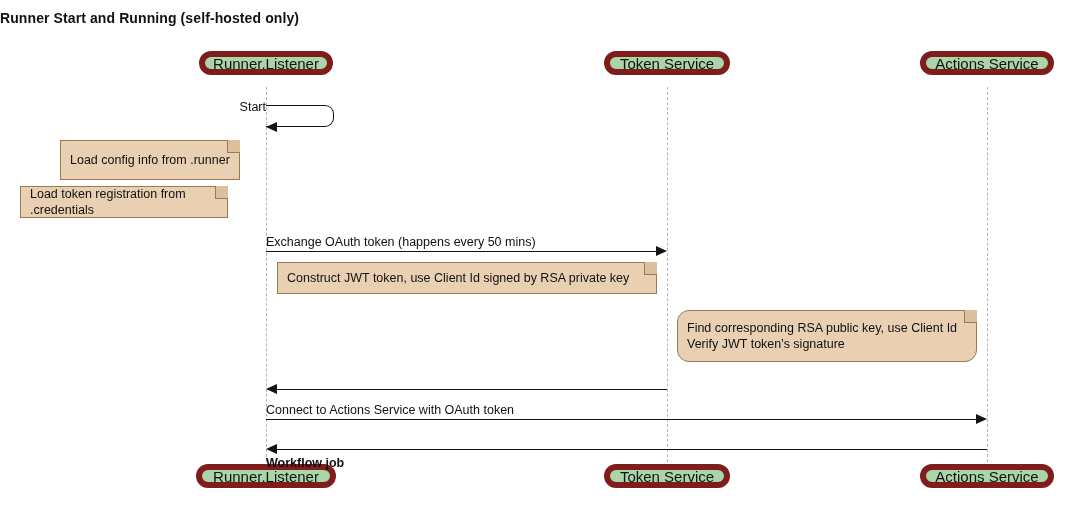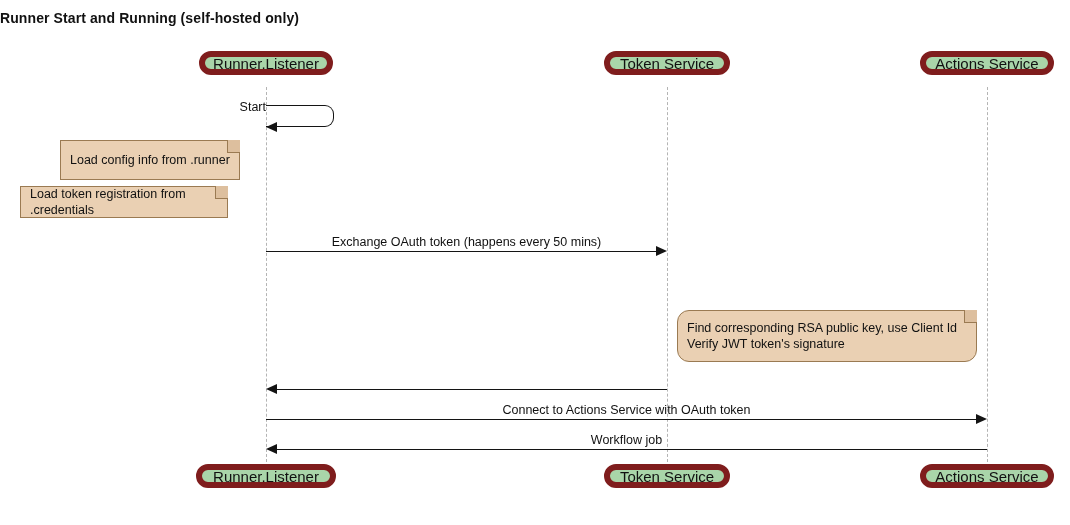--- a/index.html
+++ b/index.html
@@ -88,21 +88,20 @@
     border-left: 11px solid #141414;
   }
   .arrow-head.left {
     border-right: 11px solid #141414;
   }
   .msg-label {
     position: absolute;
     font-size: 12.5px;
     color: #111111;
     white-space: nowrap;
-    text-align: center;
   }
   .self-loop {
     position: absolute;
     border: 1.4px solid #141414;
     border-left: none;
     border-radius: 0 9px 9px 0;
     box-sizing: border-box;
   }
 </style>
 </head>
@@ -147,31 +146,35 @@
 
   <div class="note" style="left:20px; top:186px; width:208px; height:32px;">
     <span class="fold"></span>
     <span>Load token registration from .credentials</span>
   </div>
 
   <div class="msg-label" style="left:266px; top:235px; width:401px;">Exchange OAuth token (happens every 50 mins)</div>
   <div class="msg-line" style="left:266px; top:251px; width:390px;"></div>
   <div class="arrow-head right" style="left:656px; top:246px;"></div>
 
+  <div class="note" style="left:277px; top:262px; width:380px; height:32px;">
+    <span class="fold"></span>
+    <span>Construct JWT token, use Client Id signed by RSA private key</span>
+  </div>
 
   <div class="note" style="left:677px; top:310px; width:300px; height:52px;border-radius:12px;">
     <span class="fold"></span>
     <span>Find corresponding RSA public key, use Client Id
 Verify JWT token's signature</span>
   </div>
 
   <div class="msg-line" style="left:277px; top:389px; width:390px;"></div>
   <div class="arrow-head left" style="left:266px; top:384px;"></div>
 
   <div class="msg-label" style="left:266px; top:403px; width:721px;">Connect to Actions Service with OAuth token</div>
   <div class="msg-line" style="left:266px; top:419px; width:710px;"></div>
   <div class="arrow-head right" style="left:976px; top:414px;"></div>
 
-  <div class="msg-label" style="left:266px; top:433px; width:721px;">Workflow job</div>
+  <div class="msg-label" style="left:266px; top:456px; width:721px;font-weight:bold;">Workflow job</div>
   <div class="msg-line" style="left:277px; top:449px; width:710px;"></div>
   <div class="arrow-head left" style="left:266px; top:444px;"></div>
 
 </div>
 
 </body></html>

